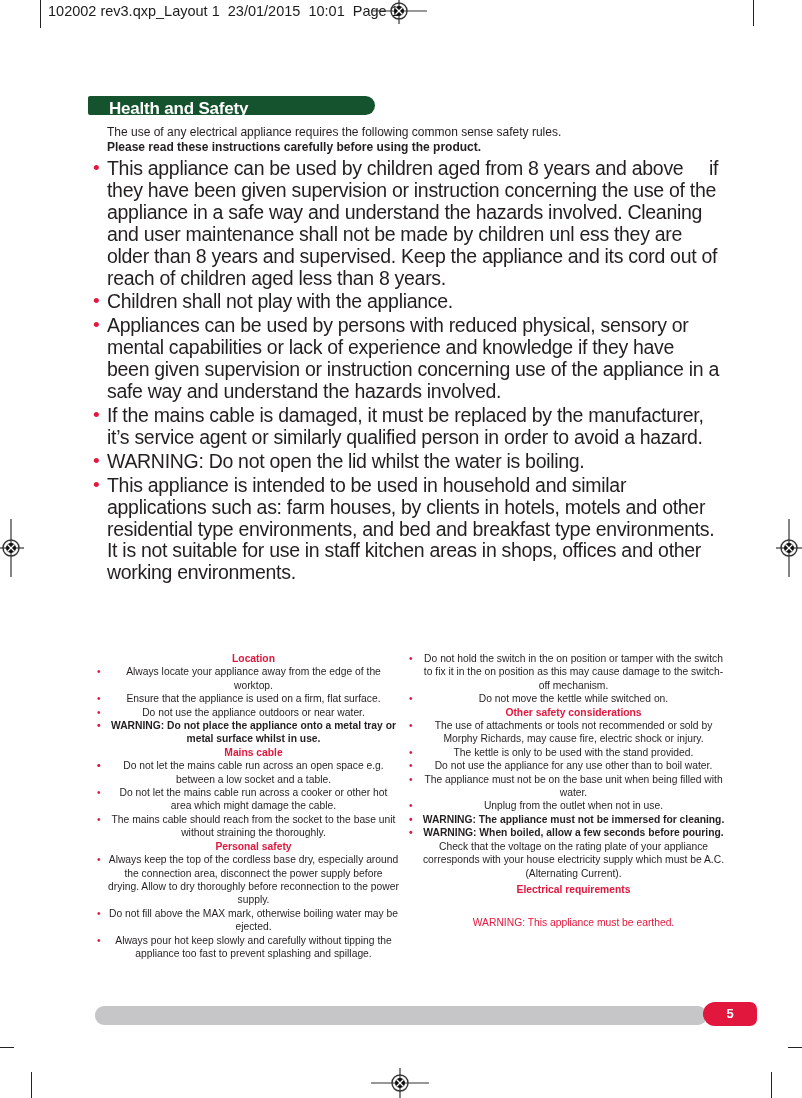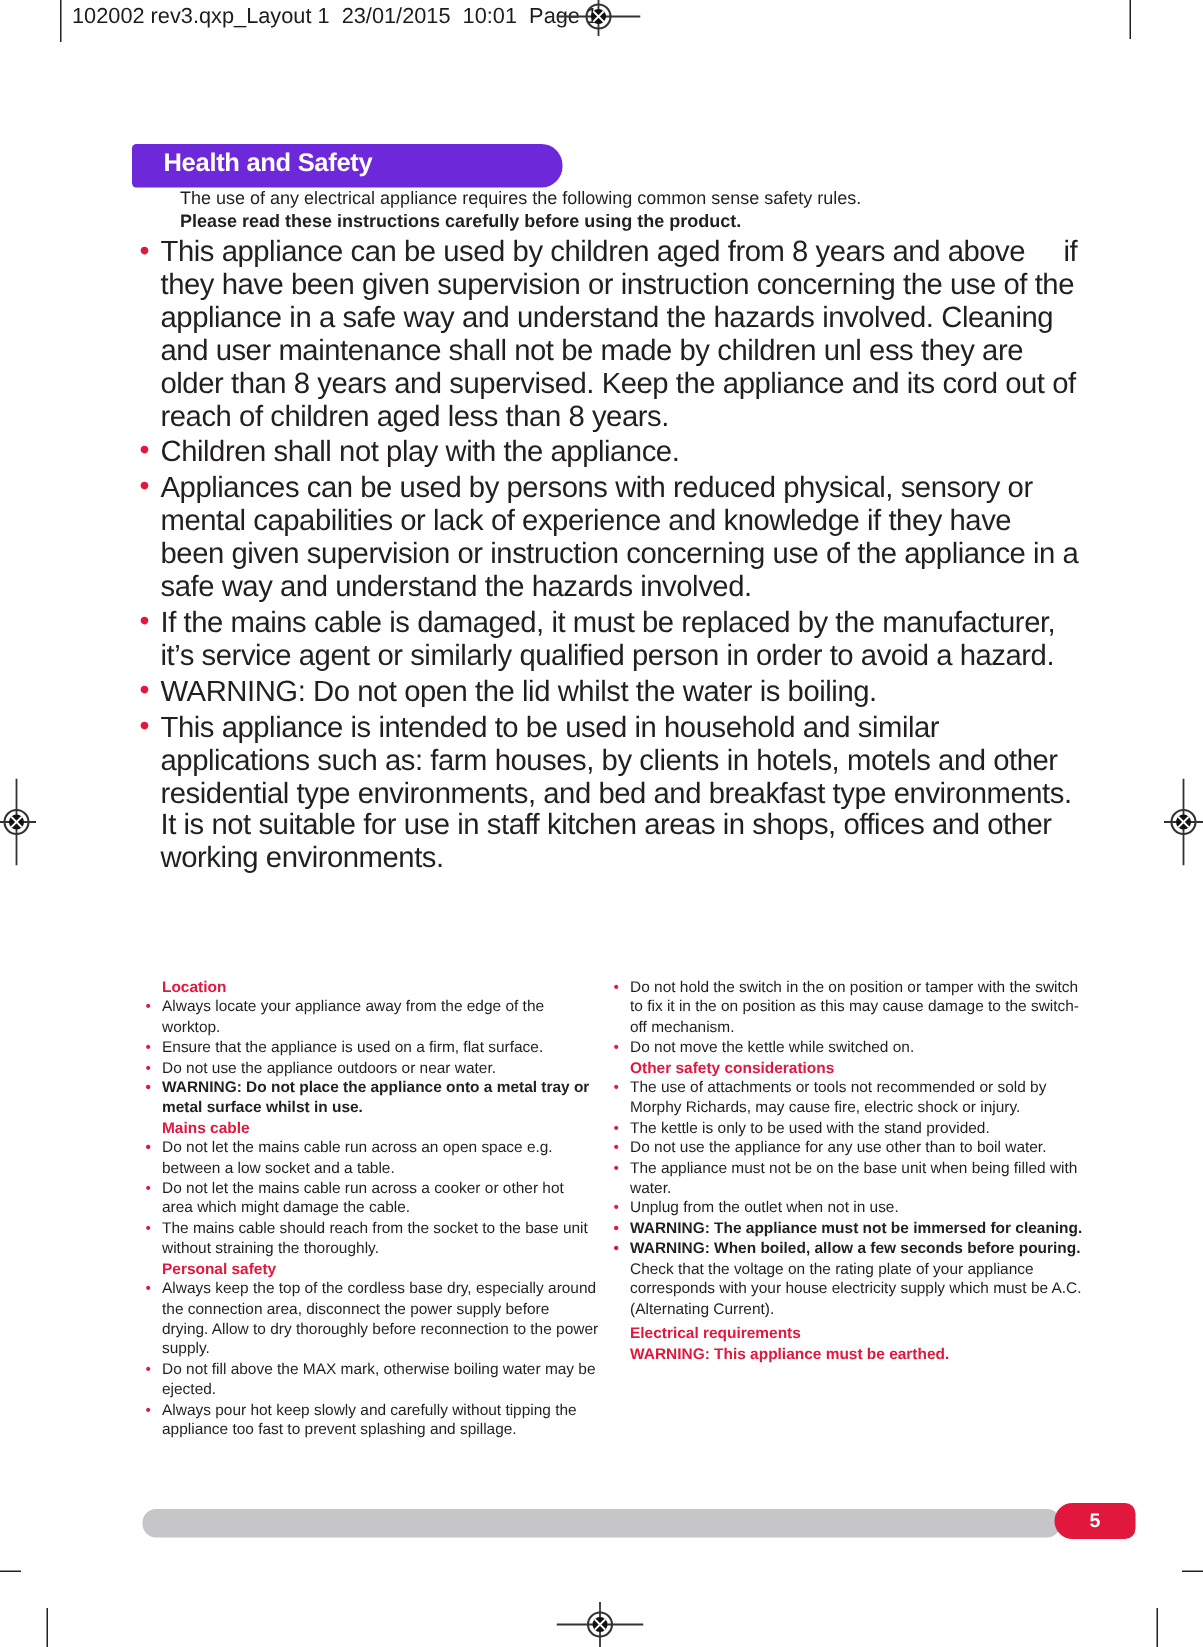--- a/index.html
+++ b/index.html
@@ -13,46 +13,46 @@
   .tick.v{width:1px;} .tick.h{height:1px;}
   .tick-v-tl{left:40px;top:0;height:28px;}
   .tick-v-tr{left:753px;top:0;height:26px;}
   .tick-h-bl{left:0;top:1047px;width:14px;}
   .tick-h-br{left:788px;top:1047px;width:14px;}
   .tick-v-bl{left:31px;top:1072px;height:26px;}
   .tick-v-br{left:771px;top:1072px;height:26px;}
   .regmark{position:absolute;}
 
   
-  .banner{position:absolute;left:88px;top:96px;width:287px;height:29px;background:#6d28d9;
+  .banner{position:absolute;left:88px;top:96px;width:287px;height:19px;background:#14532d;
           border-radius:3px 14px 14px 3px;}
   .banner-title{color:#fff;font-weight:bold;font-size:17px;line-height:26px;padding-left:21px;
                 letter-spacing:-0.2px;}
 
   
-  .intro{position:absolute;left:120px;top:125px;font-size:12px;line-height:15px;}
+  .intro{position:absolute;left:107px;top:125px;font-size:12px;line-height:15px;}
   .intro .b{font-weight:bold;}
 
   
   .main-list{position:absolute;left:93px;top:158px;width:627px;list-style:none;margin:0;padding:0;}
   .main-item{position:relative;padding-left:14px;font-size:19.5px;line-height:21.9px;
              margin-bottom:2px;letter-spacing:-0.3px;}
   .main-item .dot{position:absolute;left:0;top:-1px;color:#e2173d;font-size:19px;}
   .main-item .bt{white-space:pre-wrap;}
 
   
   .col{position:absolute;top:652px;font-size:10.3px;line-height:13.4px;}
   .col-left{left:97px;width:302px;}
   .col-right{left:409px;width:318px;}
-  .col-item{position:relative;padding-left:11px;}
+  .col-item{position:relative;padding-left:11px;text-align:center;}
   .col-item .dot{position:absolute;left:0;top:0;color:#e2173d;}
   .col-item.heading{color:#e2173d;font-weight:bold;}
   .col-item.bullet-bold{font-weight:bold;}
   .col-item.para{margin-bottom:3px;}
-  .col-item.warning{color:#e2173d;font-weight:bold;margin-top:1px;}
+  .col-item.warning{color:#e2173d;font-weight:normal;margin-top:20px;}
 
   
   .footer-bar{position:absolute;left:95px;top:1006px;width:612px;height:19px;background:#c6c6c8;
               border-radius:9px;}
   .page-badge{position:absolute;left:703px;top:1002px;width:54px;height:24px;background:#e2173d;
               border-radius:12px 7px 7px 12px;color:#fff;font-weight:bold;font-size:13px;
               text-align:center;line-height:24px;}
 </style>
 </head>
 <body>

